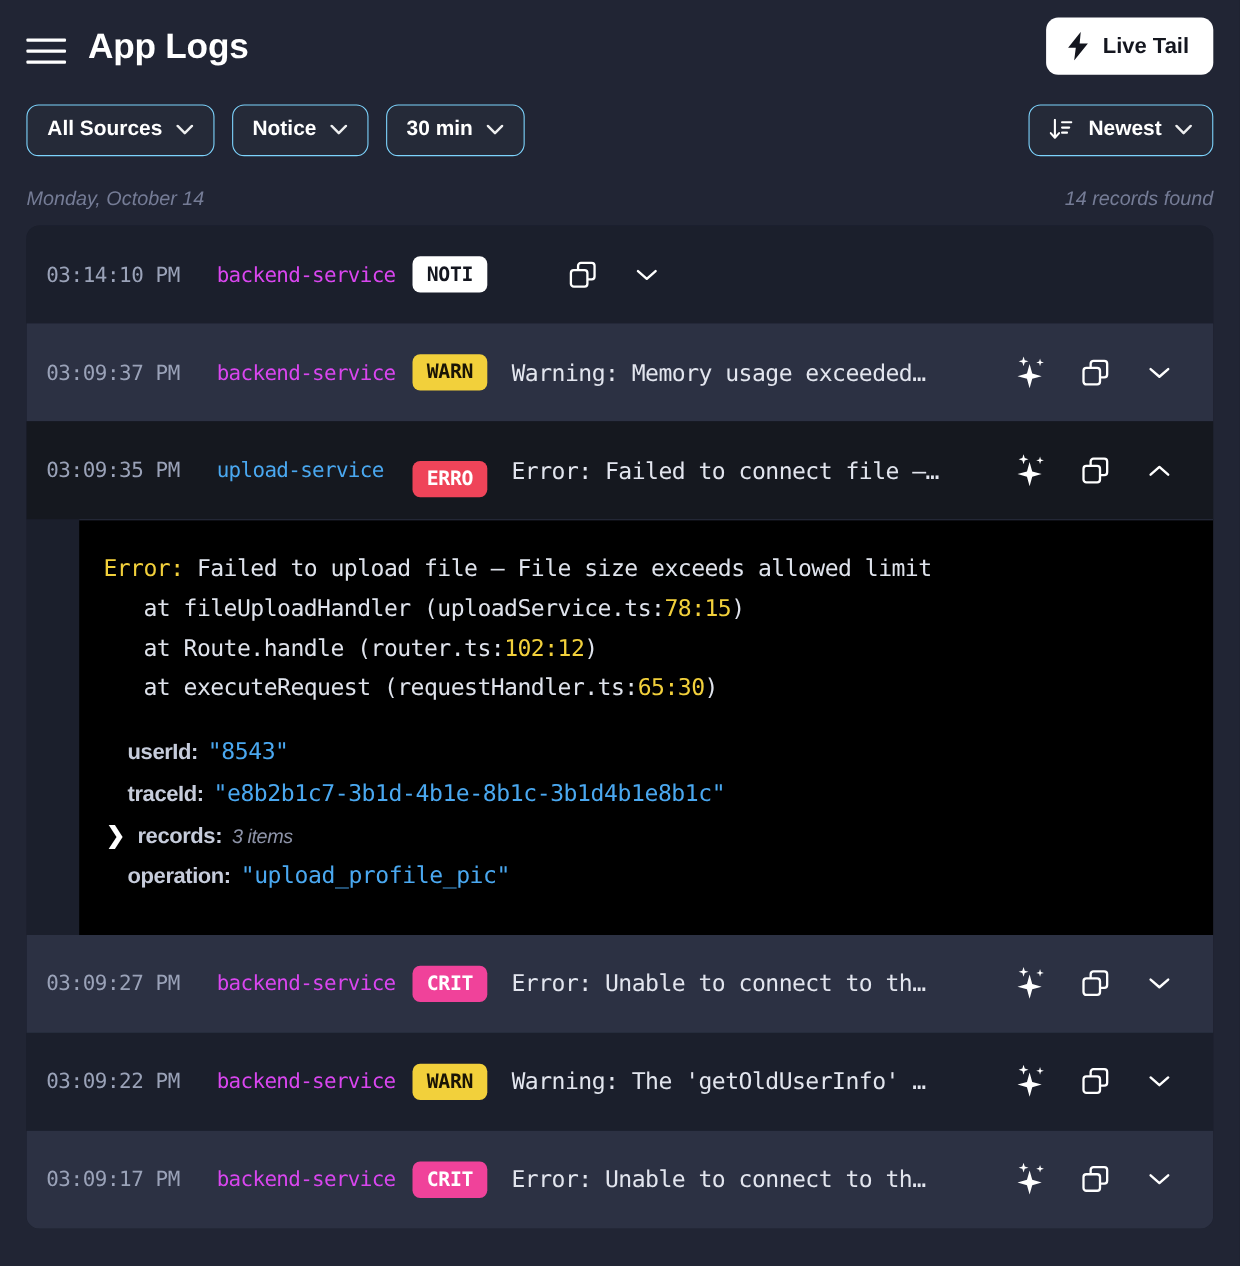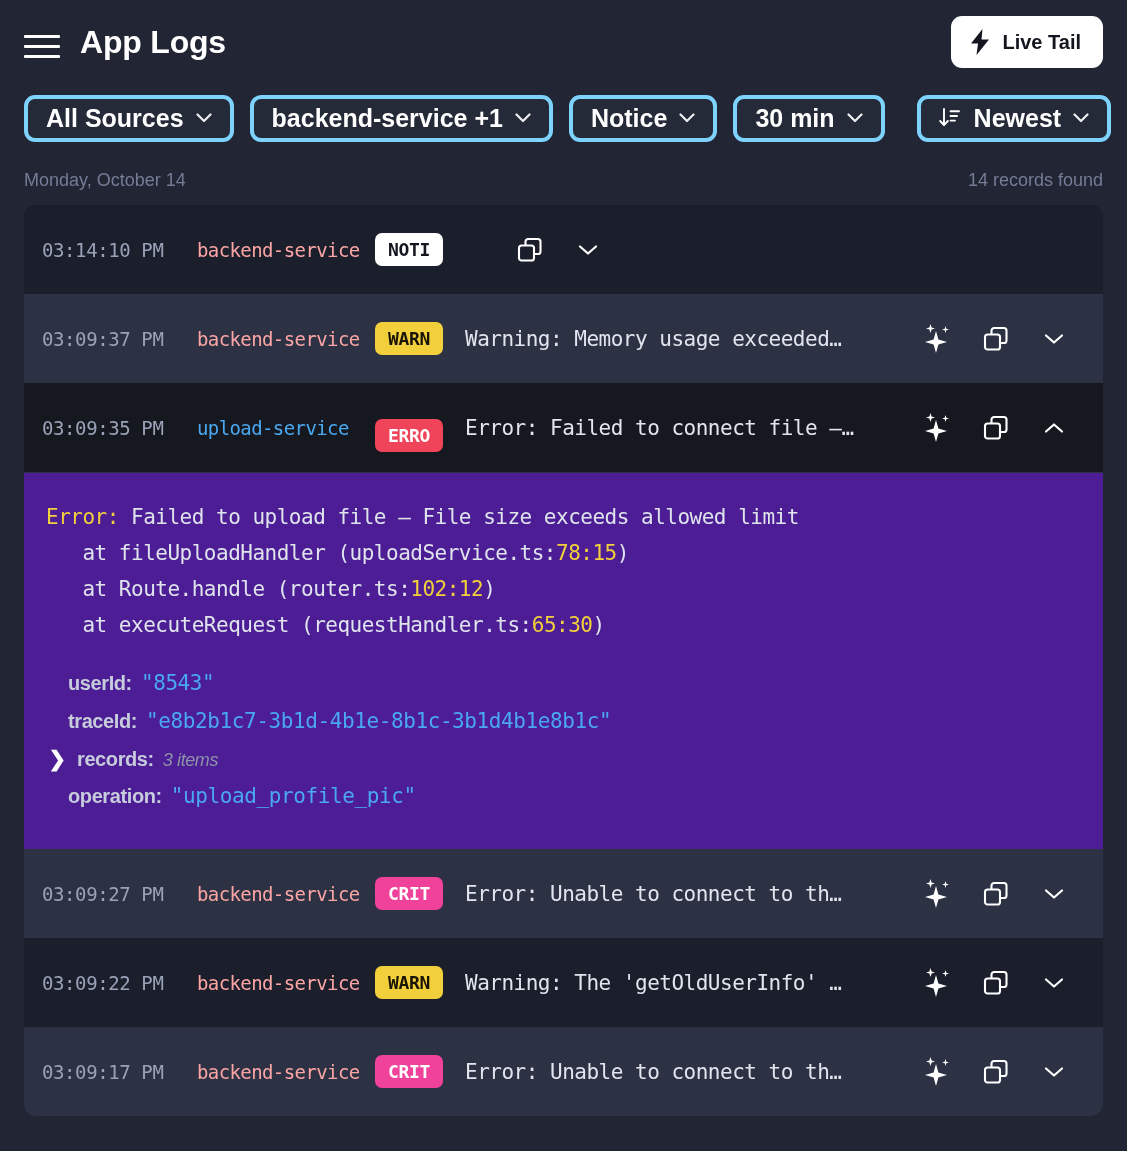--- a/index.html
+++ b/index.html
@@ -74,44 +74,45 @@
     height: 68px;
     display: flex;
     align-items: center;
     gap: 16px;
   }
   .chip {
     display: flex;
     align-items: center;
     gap: 12px;
     background: #252a38;
-    border: 4px solid #7dd3fc;
+    border: 1px solid #7dd3fc;
     border-radius: 11px;
     color: #ffffff;
-    font-size: 25px;
+    font-size: 19px;
     font-weight: 600;
     font-family: "Liberation Sans", sans-serif;
     padding: 12px 18px;
     height: 47px;
     cursor: pointer;
     white-space: nowrap;
   }
   .chip .chev { flex: 0 0 auto; opacity: .92; }
   .spacer { flex: 1 1 auto; }
   .sort-icon { flex: 0 0 auto; margin-right: 2px; }
 
   
   .metarow {
     padding: 18px 24px 14px 24px;
     display: flex;
     align-items: center;
     justify-content: space-between;
     font-size: 18px;
     color: #757c96;
     font-family: "Liberation Sans", sans-serif;
+    font-style: italic;
   }
 
   
   .loglist {
     margin: 0 24px;
     border-radius: 12px;
     overflow: hidden;
     background: #1b1f2c;
   }
   .logrow {
@@ -134,21 +135,21 @@
     flex: 0 0 auto;
     width: 155px;
   }
   .src {
     font-family: "DejaVu Sans Mono", monospace;
     font-size: 19px;
     letter-spacing: -0.6px;
     flex: 0 0 auto;
     width: 178px;
   }
-  .src.green { color: #fca5a5; }
+  .src.green { color: #d946ef; }
   .src.blue  { color: #4aa8f0; }
 
   .badge {
     flex: 0 0 auto;
     width: 68px;
     height: 33px;
     border-radius: 7px;
     display: flex;
     align-items: center;
     justify-content: center;
@@ -188,24 +189,25 @@
     justify-content: center;
     background: none;
     border: none;
     cursor: pointer;
     padding: 0;
   }
   .iconbtn.slot-empty { cursor: default; }
 
   
   .detail {
-    background: #4c1d95;
+    background: #000000;
     border-top: 1px solid #2c3143;
     padding: 26px 22px 34px 22px;
     font-family: "DejaVu Sans Mono", monospace;
+    margin-left: 48px;
   }
   .stack {
     font-size: 21px;
     line-height: 1.72;
     color: #dfe3ec;
     letter-spacing: -0.5px;
     white-space: pre;
     margin-bottom: 22px;
   }
   .stack .err { color: #f2d03b; }
@@ -266,26 +268,20 @@
 
 <div class="filterbar">
 
   <button class="chip">
     <span>All Sources</span>
     <svg class="chev" width="16" height="10" viewBox="0 0 16 10">
       <path d="M1.5 1.5 L8 8 L14.5 1.5" stroke="#ffffff" stroke-width="2.2" fill="none" stroke-linecap="round" stroke-linejoin="round"></path>
     </svg>
   </button>
 
-  <button class="chip">
-    <span>backend-service +1</span>
-    <svg class="chev" width="16" height="10" viewBox="0 0 16 10">
-      <path d="M1.5 1.5 L8 8 L14.5 1.5" stroke="#ffffff" stroke-width="2.2" fill="none" stroke-linecap="round" stroke-linejoin="round"></path>
-    </svg>
-  </button>
 
   <button class="chip">
     <span>Notice</span>
     <svg class="chev" width="16" height="10" viewBox="0 0 16 10">
       <path d="M1.5 1.5 L8 8 L14.5 1.5" stroke="#ffffff" stroke-width="2.2" fill="none" stroke-linecap="round" stroke-linejoin="round"></path>
     </svg>
   </button>
 
   <button class="chip">
     <span>30 min</span>

